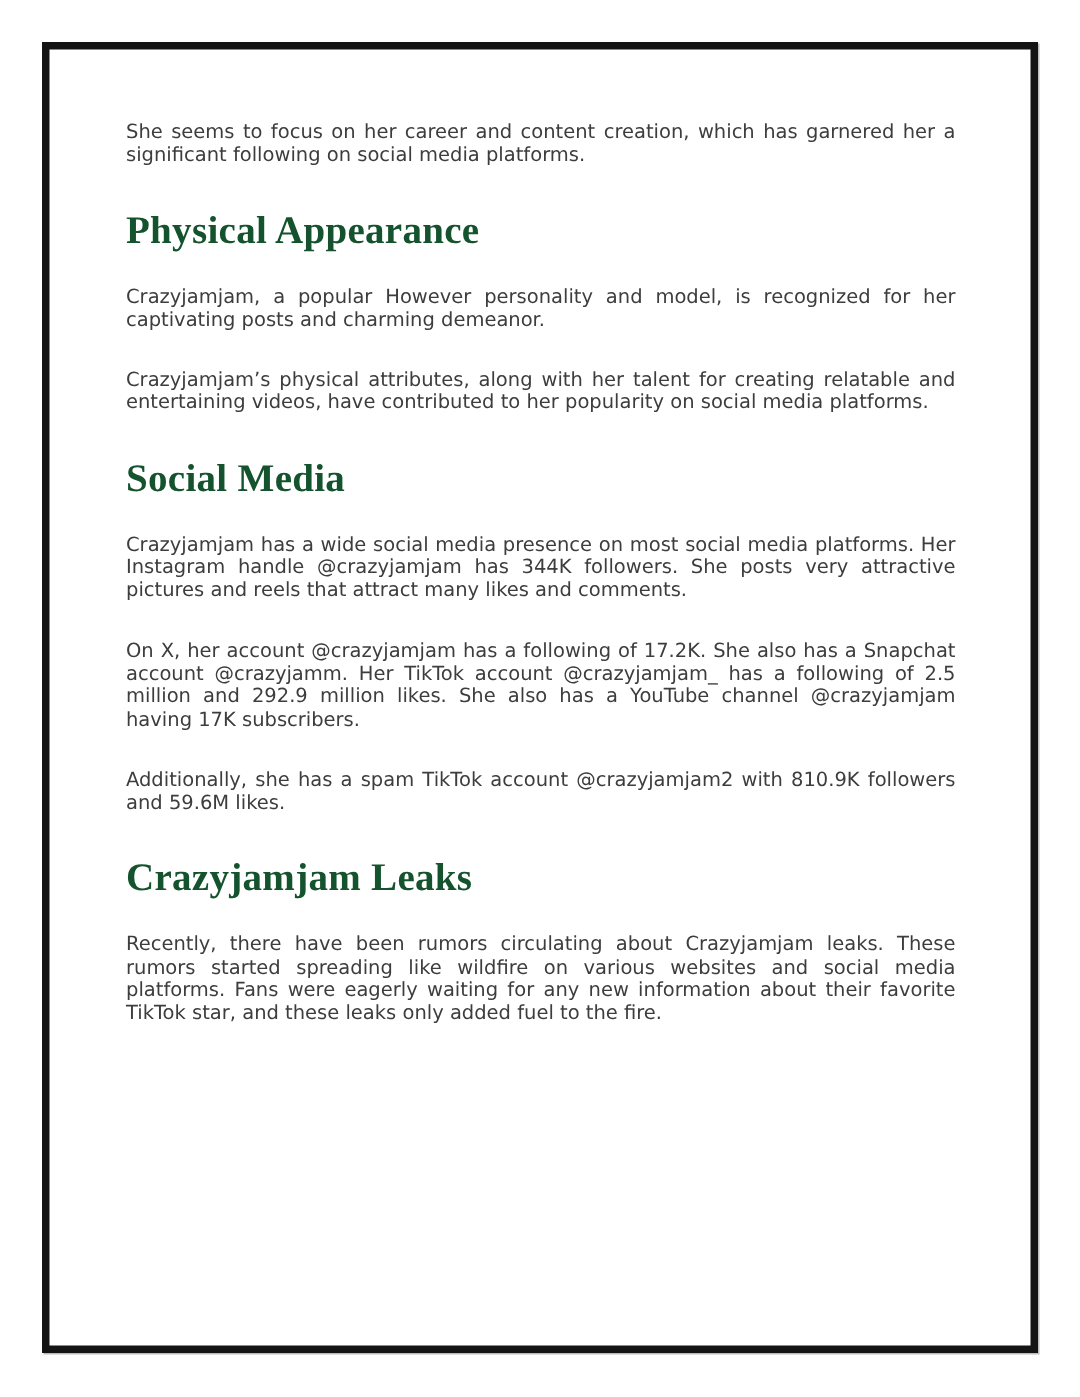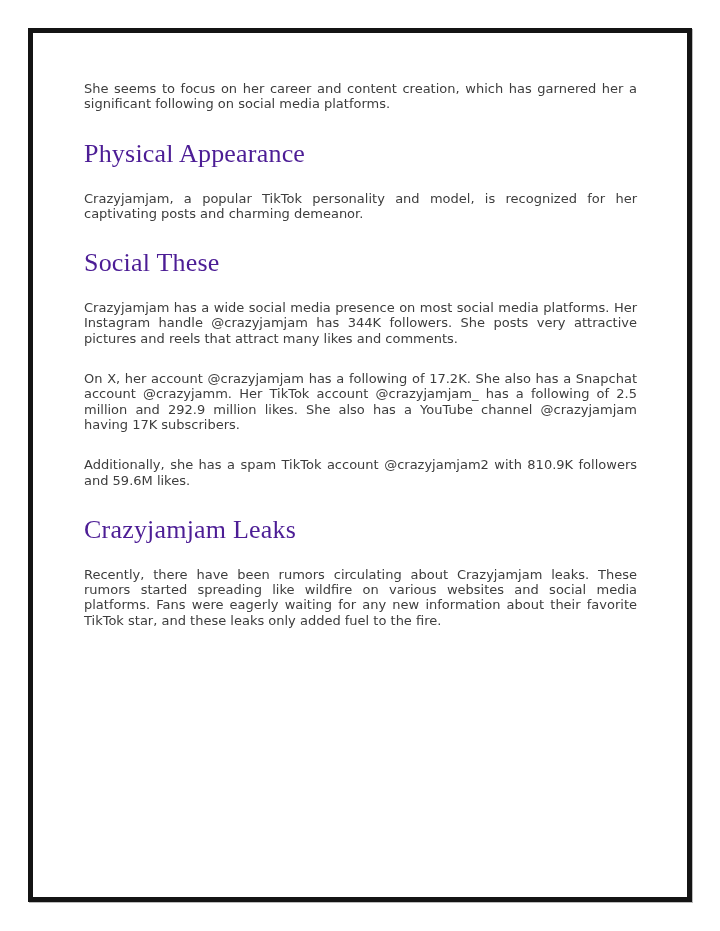--- a/index.html
+++ b/index.html
@@ -28,42 +28,43 @@
   }
   .doc p {
     font-size: 13px;
     line-height: 15.3px;
     color: #3d3d3d;
     text-align: justify;
     margin: 0 0 25px 0;
   }
   .doc h2 {
     font-family: "Liberation Serif", "DejaVu Serif", serif;
-    font-weight: 400;
+    font-weight: 700;
     font-size: 26px;
     line-height: 28px;
-    color: #4c1d95;
+    color: #14532d;
     margin: 28px 0 23px 0;
     letter-spacing: 0.2px;
   }
 </style>
 </head>
 <body>
 
 <div class="page-frame doc">
 
   <p>She seems to focus on her career and content creation, which has garnered her a significant following on social media platforms.</p>
 
   <h2>Physical Appearance</h2>
 
-  <p>Crazyjamjam, a popular TikTok personality and model, is recognized for her captivating posts and charming demeanor.</p>
+  <p>Crazyjamjam, a popular However personality and model, is recognized for her captivating posts and charming demeanor.</p>
 
 
+  <p>Crazyjamjam’s physical attributes, along with her talent for creating relatable and entertaining videos, have contributed to her popularity on social media platforms.</p>
 
-  <h2>Social These</h2>
+  <h2>Social Media</h2>
 
   <p>Crazyjamjam has a wide social media presence on most social media platforms. Her Instagram handle @crazyjamjam has 344K followers. She posts very attractive pictures and reels that attract many likes and comments.</p>
 
   <p>On X, her account @crazyjamjam has a following of 17.2K. She also has a Snapchat account @crazyjamm. Her TikTok account @crazyjamjam_ has a following of 2.5 million and 292.9 million likes. She also has a YouTube channel @crazyjamjam having 17K subscribers.</p>
 
   <p>Additionally, she has a spam TikTok account @crazyjamjam2 with 810.9K followers and 59.6M likes.</p>
 
 
   <h2>Crazyjamjam Leaks</h2>
 

